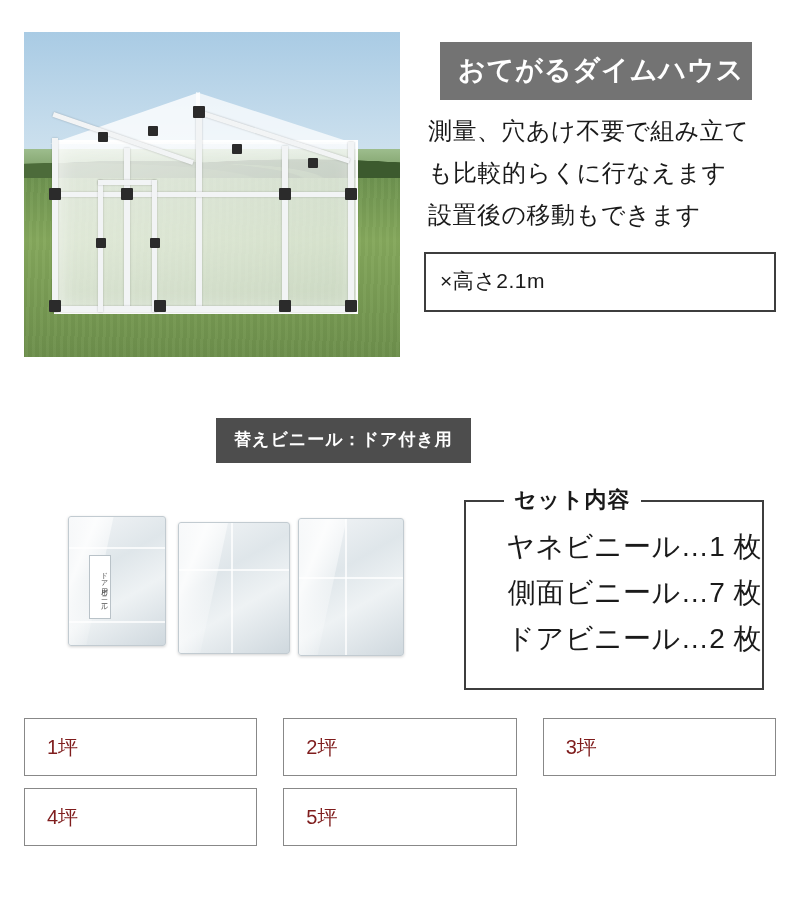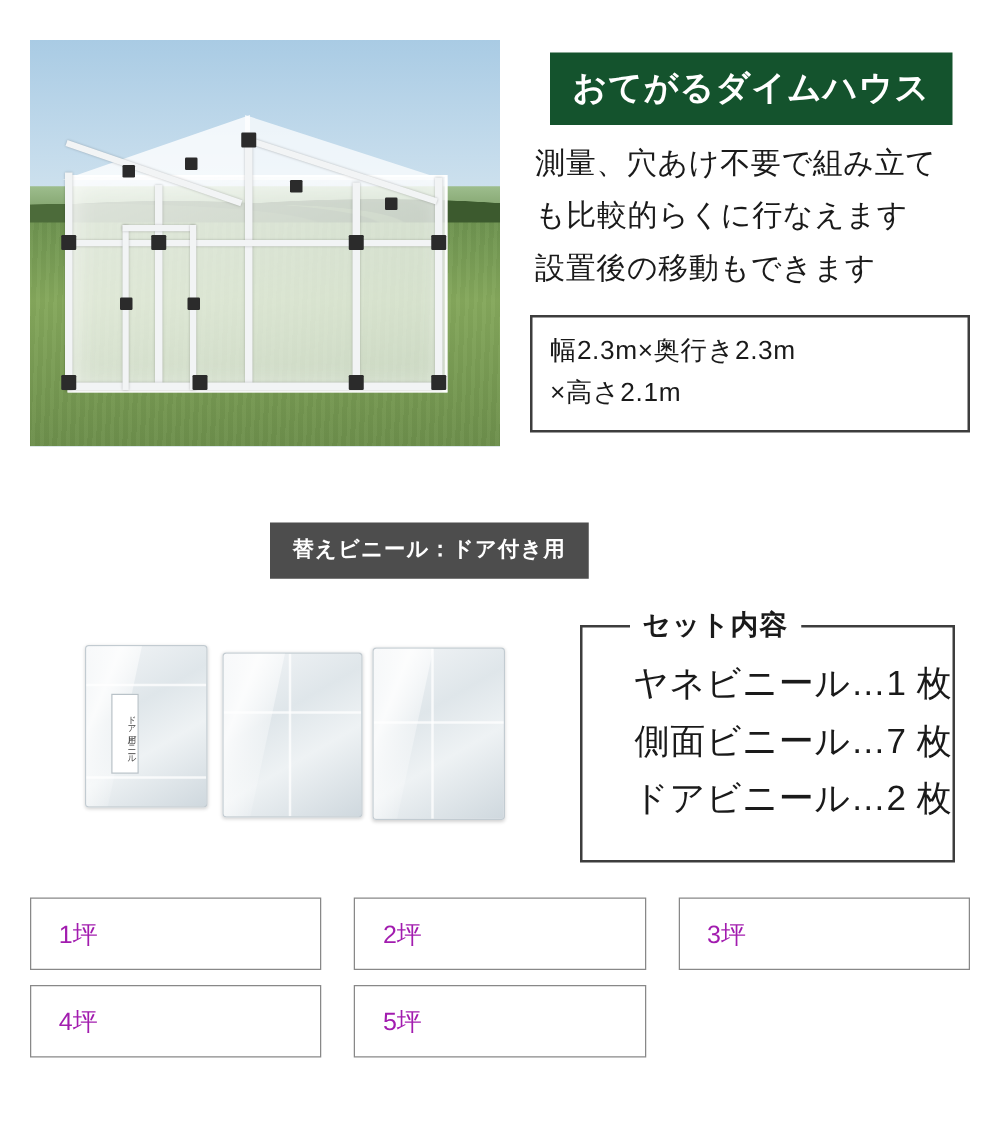--- a/index.html
+++ b/index.html
@@ -116,26 +116,26 @@
   .photo .joint {
     position: absolute;
     background: #2b2b2b;
     border-radius: 1px;
   }
 
   .headline-band {
     position: absolute;
     left: 440px;
     top: 42px;
-    background: #14532d;
+    background: #737373;
     color: #ffffff;
     font-size: 27px;
     font-weight: bold;
     letter-spacing: 1px;
-    padding: 10px 18px 12px 18px;
+    padding: 10px 8px 12px 18px;
     white-space: nowrap;
   }
 
   .lead-text {
     position: absolute;
     left: 428px;
     top: 110px;
     width: 370px;
     font-size: 24px;
     line-height: 42px;
@@ -266,21 +266,21 @@
   }
   .option-cell {
     width: 234px;
     height: 58px;
     border: 1px solid #888888;
     box-sizing: border-box;
     display: flex;
     align-items: center;
     padding-left: 22px;
     font-size: 20px;
-    color: #a21caf;
+    color: #7f1d1d;
     background: #ffffff;
   }
   .option-cell.empty {
     border: none;
     background: transparent;
   }
 </style>
 </head>
 <body>
 
@@ -332,21 +332,20 @@
 
   <div class="headline-band">おてがるダイムハウス</div>
 
   <div class="lead-text">
     <div>測量、穴あけ不要で組み立て</div>
     <div>も比較的らくに行なえます</div>
     <div>設置後の移動もできます</div>
   </div>
 
   <div class="size-box">
-    <div>幅2.3m×奥行き2.3m</div>
     <div>×高さ2.1m</div>
   </div>
 </div>
 
 <div class="band-two">替えビニール：ドア付き用</div>
 
 <div class="packs">
   <div class="pack pack-1">
     <div class="pack-label">ドア用ビニール</div>
     <div class="pack-seam" style="left:0; top:30px; width:100%; height:2px;"></div>

